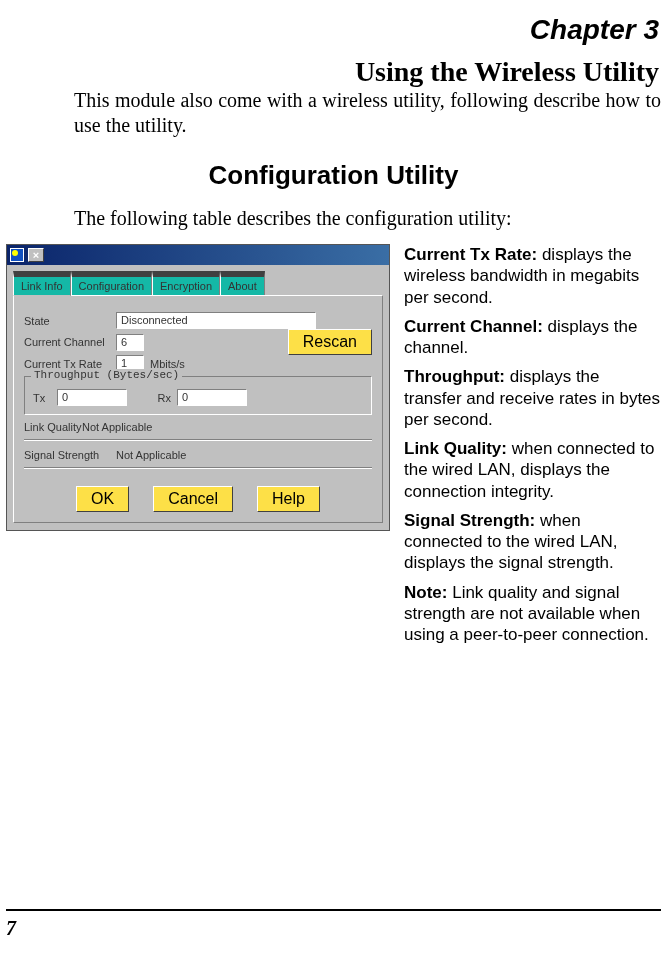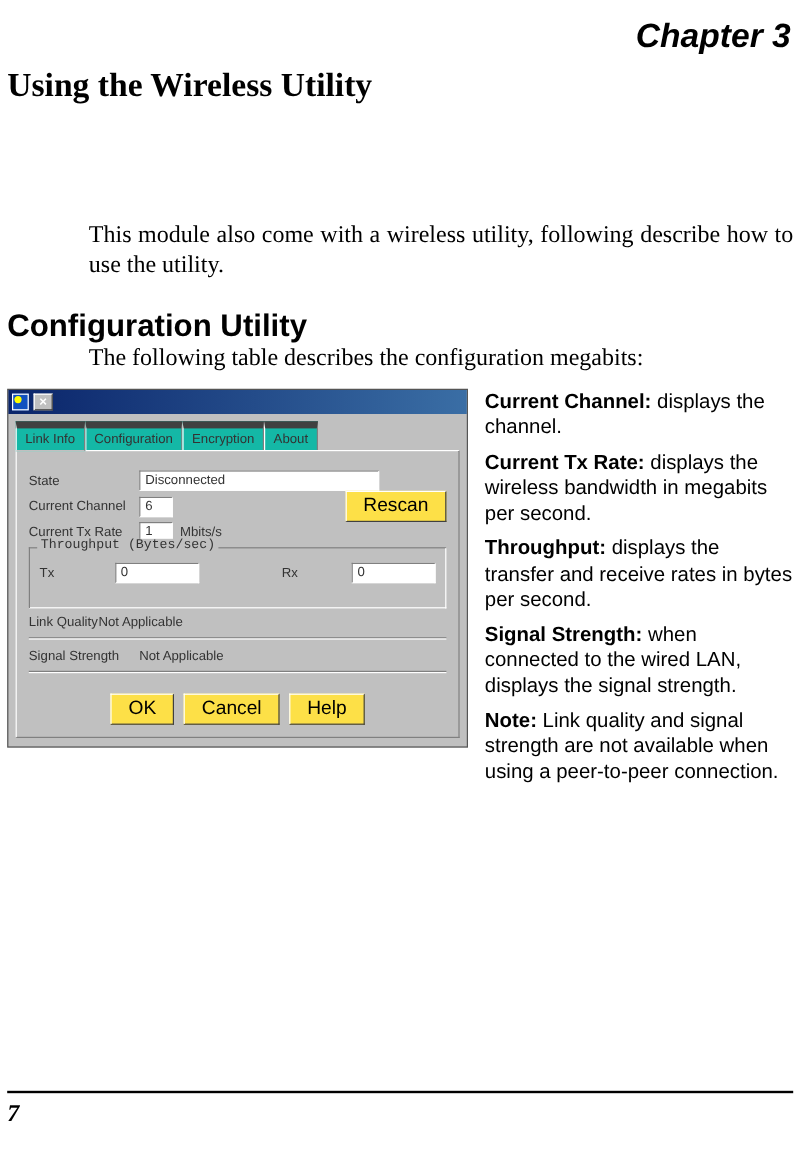--- a/index.html
+++ b/index.html
@@ -14,37 +14,38 @@
     .chapter {
       text-align: right;
       font-family: Arial, Helvetica, sans-serif;
       font-weight: bold;
       font-style: italic;
       font-size: 28px;
       margin-bottom: 10px;
       padding-right: 2px;
     }
     .title {
-      text-align: left;
+      text-align: right;
       font-family: "Times New Roman", Times, serif;
       font-weight: bold;
       font-size: 28px;
-      margin-bottom: 96px;
       padding-right: 2px;
     }
     .intro {
       font-size: 20px;
       text-align: justify;
       margin: 0 0 22px 68px;
       line-height: 1.25;
     }
     .section-heading {
       font-family: Arial, Helvetica, sans-serif;
       font-weight: bold;
       font-size: 26px;
+      margin-bottom: 16px;
+      text-align: center;
     }
     .table-desc {
       font-size: 20px;
       margin: 0 0 14px 68px;
     }
     .content-row {
       display: flex;
       gap: 14px;
       align-items: flex-start;
     }
@@ -116,21 +117,21 @@
       border-right:1px solid #fff;border-bottom:1px solid #fff;
       padding:12px 8px 8px 8px; margin-top:4px; margin-bottom:6px;
       position:relative;
     }
     .groupbox-label { position:absolute; top:-8px; left:6px; background:#c0c0c0; padding:0 3px; font-size:11px;font-family:Liberation Mono, monospace;}
     .btn {
       border-top:1px solid #fff;border-left:1px solid #fff;
       border-right:1px solid #404040;border-bottom:1px solid #404040;
       background:#fde047; padding:3px 14px; font-size:16px;
     }
-    .btnrow { display:flex; justify-content:center; gap:8px; margin-top:17px;}
+    .btnrow { display:flex; justify-content:center; gap:24px; margin-top:17px;}
     .blurry { color:#333; filter: blur(0.3px); }
     .sep {
       height:2px;
       border-top:1px solid #808080;
       border-bottom:1px solid #fff;
       margin:6px 0 8px 0;
     }
     .ro-val { font-size:11px; color:#333; }
 
     
@@ -162,21 +163,21 @@
 </head>
 <body>
 
 <div class="chapter">Chapter 3</div>
 <div class="title">Using the Wireless Utility</div>
 
 <p class="intro">This module also come with a wireless utility, following describe how to use the utility.</p>
 
 <h2 class="section-heading">Configuration Utility</h2>
 
-<p class="table-desc">The following table describes the configuration megabits:</p>
+<p class="table-desc">The following table describes the configuration utility:</p>
 
 <div class="content-row">
 
   <div class="dialog blurry">
     <div class="titlebar">
       <div class="titlebar-icon"></div>
       <div class="titlebar-close">×</div>
     </div>
     <div class="tabbar">
       <div class="tab active">Link Info</div>
@@ -196,21 +197,21 @@
         <button class="btn">Rescan</button>
       </div>
       <div class="fieldrow">
         <div class="flabel">Current Tx Rate</div>
         <div class="inset" style="width:28px;">1</div>
         <div style="margin-left:6px;">Mbits/s</div>
       </div>
 
       <div class="groupbox">
         <div class="groupbox-label">Throughput (Bytes/sec)</div>
-        <div class="fieldrow" style="margin-bottom:12px;justify-content:space-between;">
+        <div class="fieldrow" style="margin-bottom:0;">
           <div style="width:24px;">Tx</div>
           <div class="inset" style="width:70px;">0</div>
           <div style="width:50px;text-align:right;padding-right:6px;">Rx</div>
           <div class="inset" style="width:70px;">0</div>
         </div>
       </div>
 
       <div class="fieldrow">
         <div class="flabel" style="width:58px;">Link Quality</div>
         <div class="ro-val">Not Applicable</div>
@@ -224,23 +225,24 @@
 
       <div class="btnrow">
         <button class="btn">OK</button>
         <button class="btn">Cancel</button>
         <button class="btn">Help</button>
       </div>
     </div>
   </div>
 
   <div class="defs">
+    <div class="def"><b>Current Tx Rate:</b><span> displays the wireless bandwidth in megabits per second.</span></div>
     <div class="def"><b>Current Channel:</b><span> displays the channel.</span></div>
-    <div class="def"><b>Current Tx Rate:</b><span> displays the wireless bandwidth in megabits per second.</span></div>
     <div class="def"><b>Throughput:</b><span> displays the transfer and receive rates in bytes per second.</span></div>
+    <div class="def"><b>Link Quality:</b><span> when connected to the wired LAN, displays the connection integrity.</span></div>
     <div class="def"><b>Signal Strength:</b><span> when connected to the wired LAN, displays the signal strength.</span></div>
     <div class="def"><b>Note:</b><span> Link quality and signal strength are not available when using a peer-to-peer connection.</span></div>
   </div>
 </div>
 
 <div class="footer">
   <div class="footer-line"></div>
   <div class="pagenum">7</div>
 </div>
 

